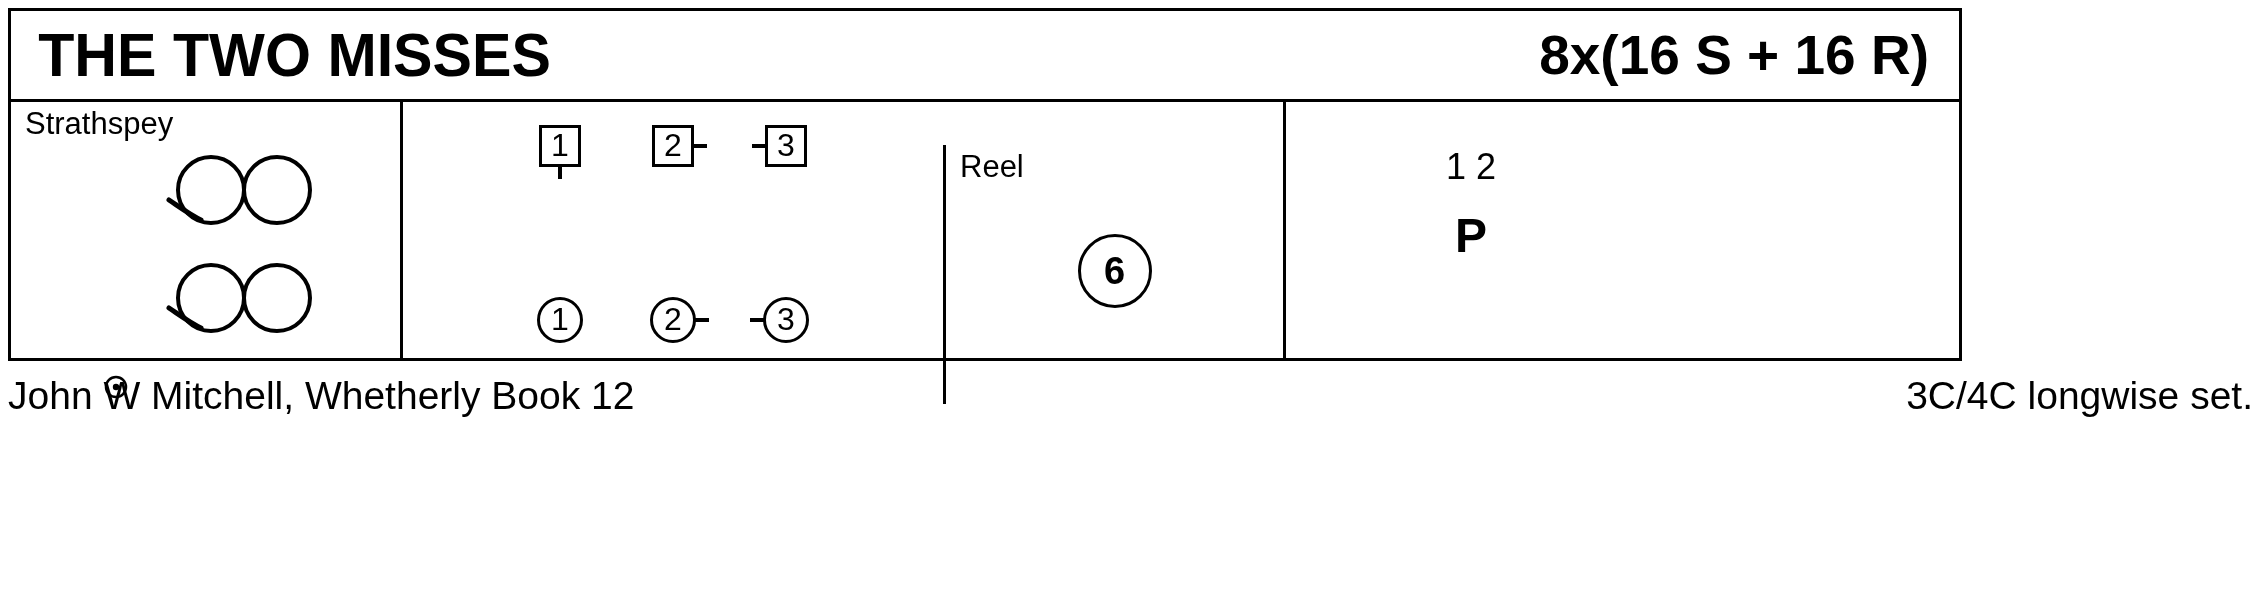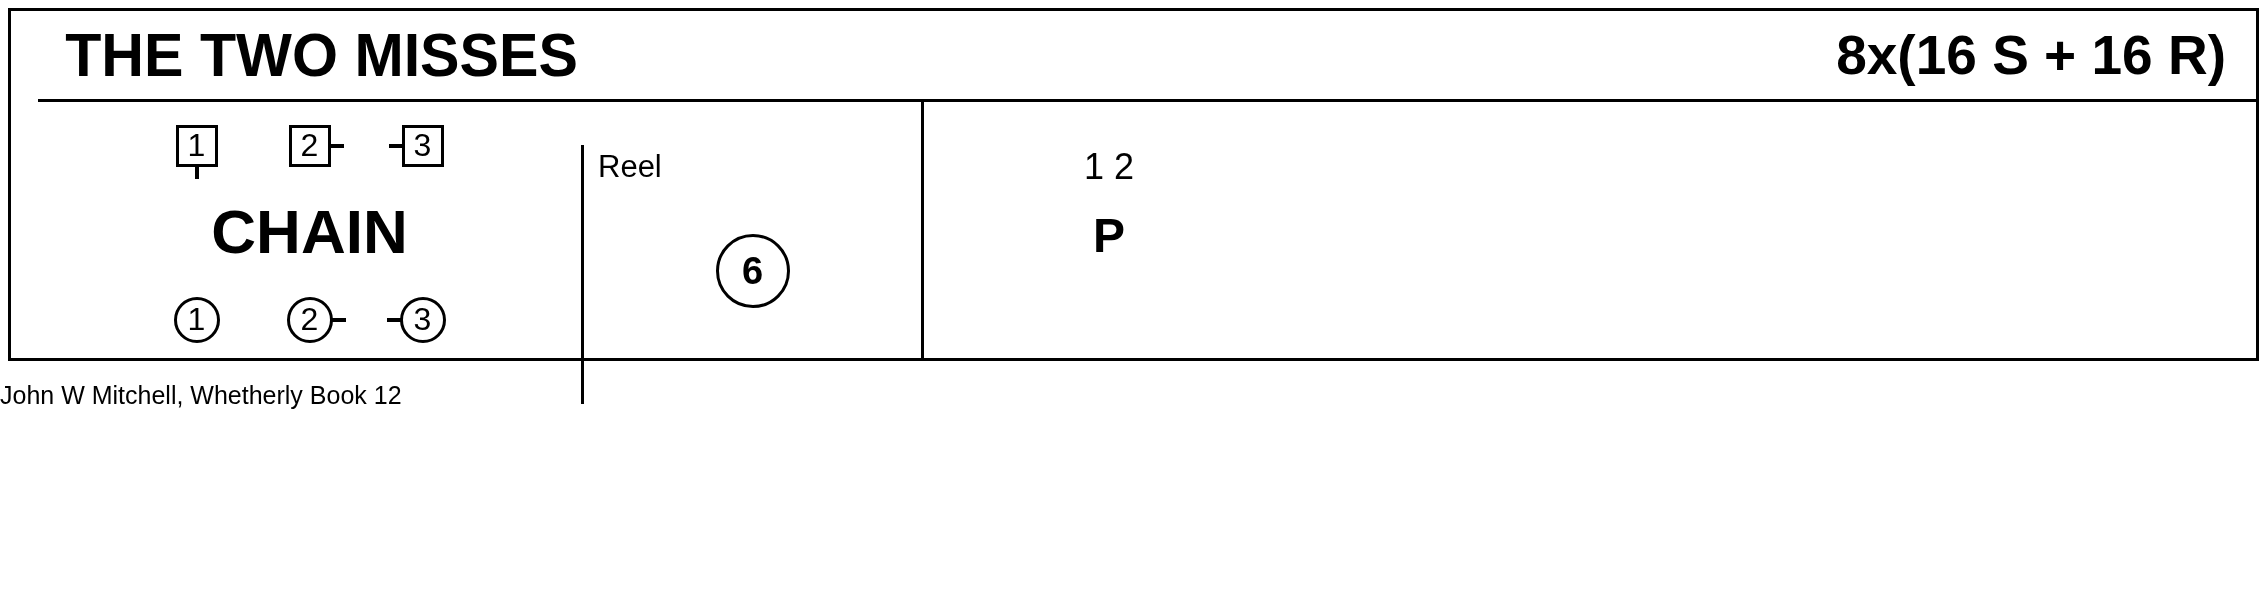--- a/index.html
+++ b/index.html
@@ -20,26 +20,25 @@
     width: 2267px;
     height: 608px;
     box-sizing: border-box;
   }
 
   
   .frame {
     position: absolute;
     left: 8px;
     top: 8px;
-    width: 2251px;
+    width: 1954px;
     height: 353px;
     box-sizing: border-box;
     border: 3px solid #000;
     background: #fff;
-    padding-left: 27px;
   }
 
   
   .titlebar {
     position: relative;
     height: 91px;
     box-sizing: border-box;
     border-bottom: 3px solid #000;
     display: flex;
     align-items: center;
@@ -214,47 +213,73 @@
     top: 110px;
     text-align: center;
     font-size: 48px;
     font-weight: bold;
     line-height: 1;
   }
 
   
   .footer {
     position: absolute;
-    left: 0;
+    left: 8px;
     right: 8px;
     top: 372px;
     height: 46px;
     display: flex;
     align-items: center;
     justify-content: space-between;
-    font-size: 25px;
+    font-size: 39px;
     line-height: 1;
   }
   .footer-left  { white-space: nowrap; }
   .footer-right { white-space: nowrap; padding-right: 6px; }
 </style>
 </head>
 <body>
 
 <div class="sheet">
 
   <div class="frame">
 
     <div class="titlebar">
       <div class="dance-title">THE TWO MISSES</div>
       <div class="dance-meta">8x(16 S + 16 R)</div>
     </div>
 
     <div class="panels">
 
+      <div class="panel p-strathspey">
+        <div class="panel-label">Strathspey</div>
+
+        <div class="fig8" style="left:148px; top:52px;">
+          <svg width="170" height="72" viewBox="0 0 170 72">
+            <circle cx="52" cy="36" r="33" fill="none" stroke="#000" stroke-width="4"></circle>
+            <circle cx="118" cy="36" r="33" fill="none" stroke="#000" stroke-width="4"></circle>
+            <path d="M 10 46 C 22 54, 33 62, 42 66" fill="none" stroke="#000" stroke-width="5" stroke-linecap="round"></path>
+          </svg>
+        </div>
+
+        <div class="dot-marker" style="left:92px; top:272px;">
+          <svg width="26" height="26" viewBox="0 0 26 26">
+            <circle cx="13" cy="13" r="10" fill="none" stroke="#000" stroke-width="2.5"></circle>
+            <circle cx="13" cy="13" r="3.2" fill="#000"></circle>
+          </svg>
+        </div>
+
+        <div class="fig8" style="left:148px; top:160px;">
+          <svg width="170" height="72" viewBox="0 0 170 72">
+            <circle cx="52" cy="36" r="33" fill="none" stroke="#000" stroke-width="4"></circle>
+            <circle cx="118" cy="36" r="33" fill="none" stroke="#000" stroke-width="4"></circle>
+            <path d="M 10 46 C 22 54, 33 62, 42 66" fill="none" stroke="#000" stroke-width="5" stroke-linecap="round"></path>
+          </svg>
+        </div>
+      </div>
 
       <div class="panel p-chain">
 
         <div class="dancer-row row-top">
           <div class="dancer-slot">
             <div class="tok-square">
               <span>1</span>
               <i class="tick tick-down"></i>
             </div>
           </div>
@@ -265,21 +290,20 @@
             </div>
           </div>
           <div class="dancer-slot">
             <div class="tok-square">
               <span>3</span>
               <i class="tick tick-left"></i>
             </div>
           </div>
         </div>
 
-        <div class="chain-word">CHAIN</div>
 
         <div class="dancer-row row-bottom">
           <div class="dancer-slot">
             <div class="tok-circle">
               <span>1</span>
             </div>
           </div>
           <div class="dancer-slot">
             <div class="tok-circle">
               <span>2</span>
@@ -306,15 +330,16 @@
       <div class="panel p-final">
         <div class="final-order">1 2</div>
         <div class="final-code">P</div>
       </div>
 
     </div>
   </div>
 
   <div class="footer">
     <div class="footer-left">John W Mitchell, Whetherly Book 12</div>
+    <div class="footer-right">3C/4C longwise set.</div>
   </div>
 
 </div>
 
 </body></html>

